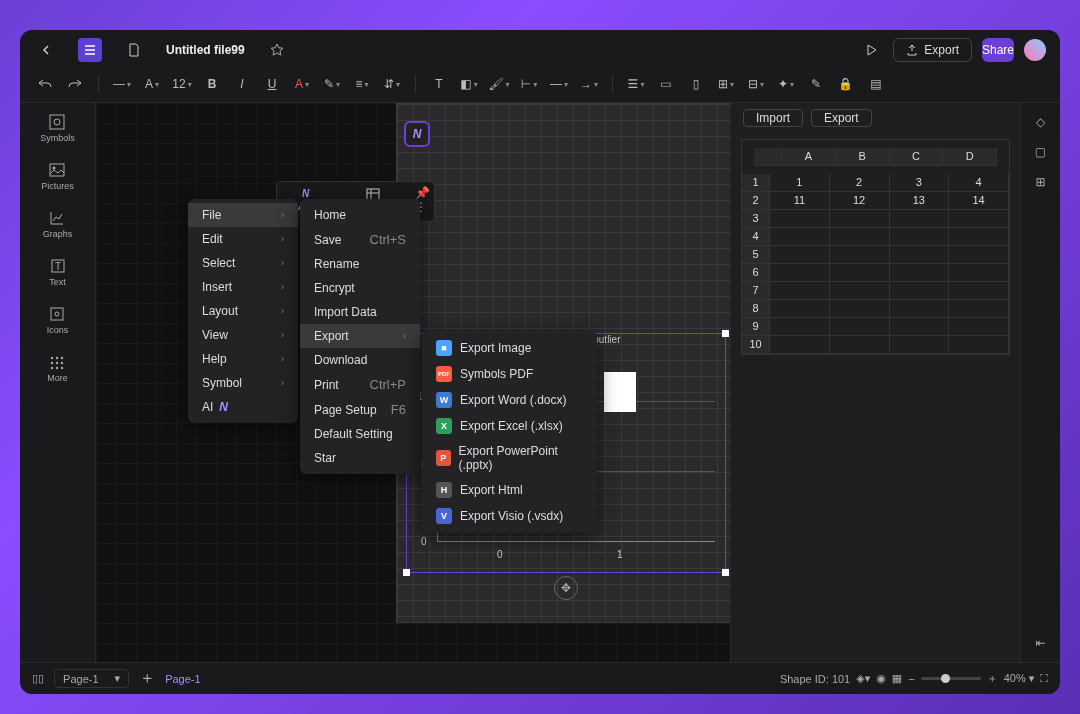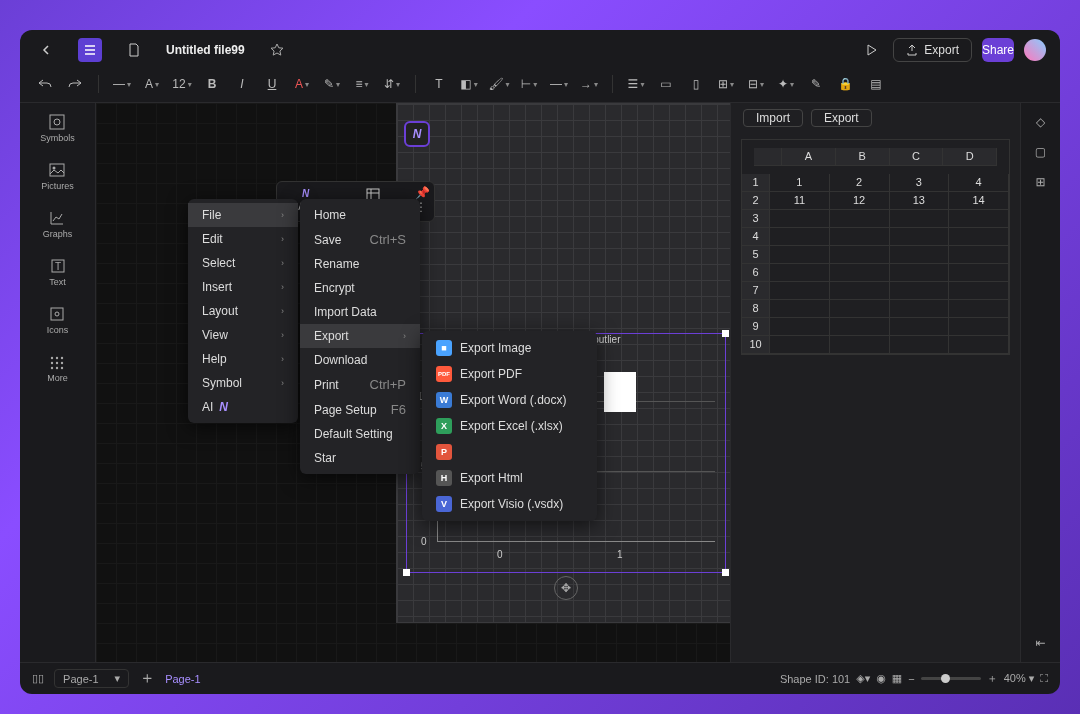--- a/index.html
+++ b/index.html
@@ -352,32 +352,33 @@
 
       <div class="menu menu3" id="export-menu">
           <div class="mi">
             <span class="ficon" style="background:#4aa3ff">■</span>
             <span>Export Image</span>
           </div>
           <div class="mi">
             <span class="ficon" style="background:#ff5a3c">
               <span style="font-size:6px">PDF</span>
             </span>
-            <span>Export PDF</span>
+            <span>Symbols PDF</span>
           </div>
           <div class="mi">
             <span class="ficon" style="background:#3a7bd5">W</span>
             <span>Export Word (.docx)</span>
           </div>
           <div class="mi">
             <span class="ficon" style="background:#2e9e5b">X</span>
             <span>Export Excel (.xlsx)</span>
           </div>
           <div class="mi">
             <span class="ficon" style="background:#e2553d">P</span>
+            <span>Export PowerPoint (.pptx)</span>
           </div>
           <div class="mi">
             <span class="ficon" style="background:#555">H</span>
             <span>Export Html</span>
           </div>
           <div class="mi">
             <span class="ficon" style="background:#4a66d5">V</span>
             <span>Export Visio (.vsdx)</span>
           </div>
         </div>

